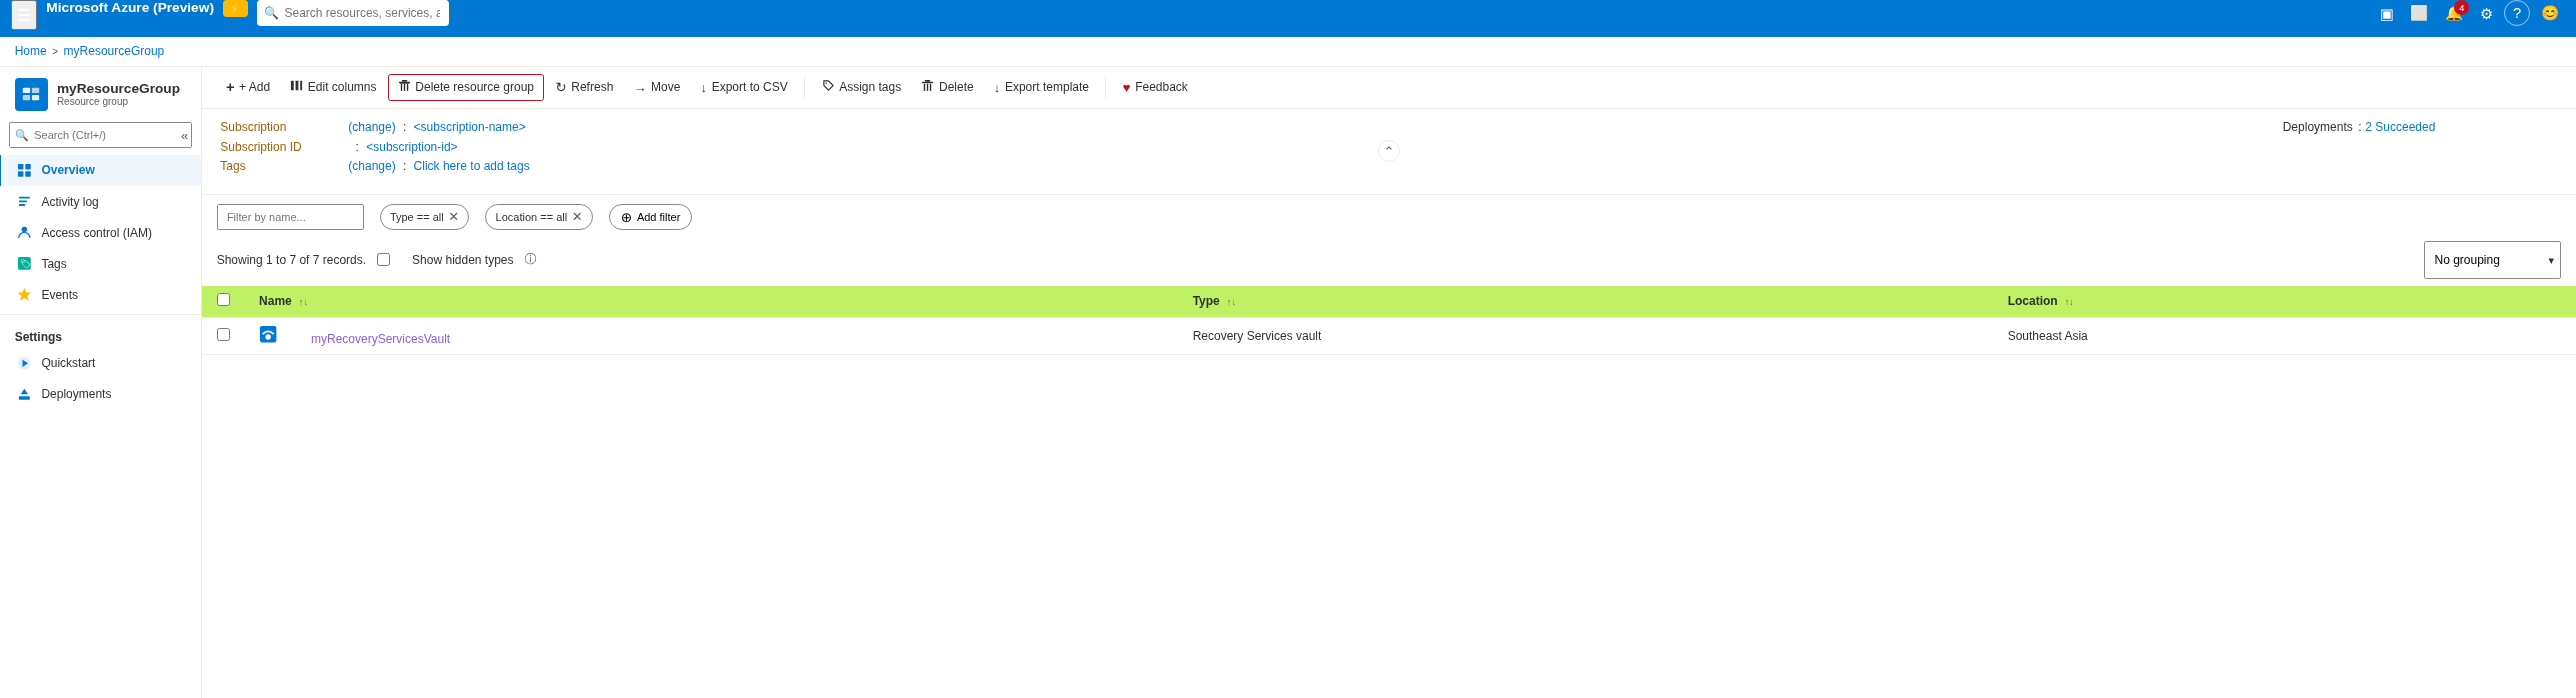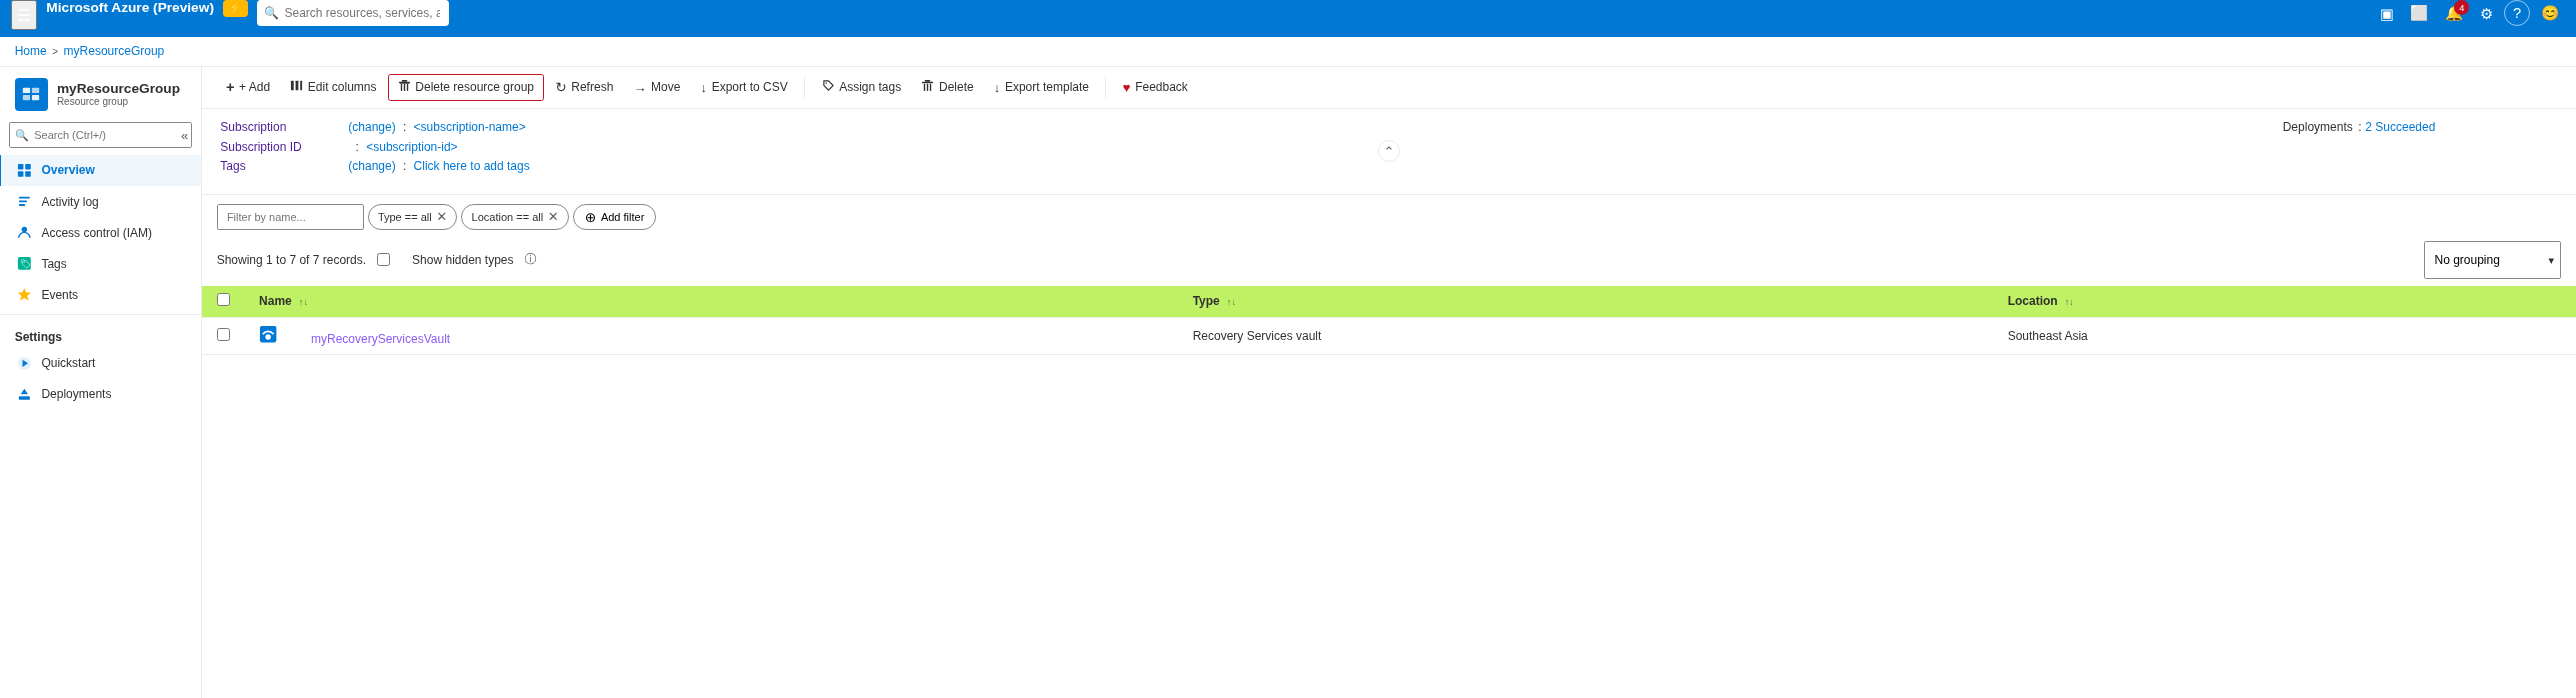--- a/index.html
+++ b/index.html
@@ -248,31 +248,31 @@
       height: 22px;
       background: #edebe9;
       margin: 0 5.5px;
     }
     .info-row {
       display: flex;
       align-items: center;
       margin-bottom: 5.5px;
       font-size: 12px;
     }
-    .info-label { color: #4c1d95; min-width: 128px; }
+    .info-label { color: #a16207; min-width: 128px; }
     .info-separator { margin: 0 7.3px; color: #323130; }
     .info-link { color: #0078d4; text-decoration: none; }
     .deployments-label { color: #323130; margin-right: 5.5px; }
 
     
     .filter-bar {
       display: flex;
       align-items: center;
       padding: 9.2px 14.7px 5.5px;
-      gap: 4px;
+      gap: 16px;
       flex-wrap: wrap;
     }
     .filter-input {
       height: 26px;
       border: 0.9px solid #8a8886;
       border-radius: 1.8px;
       padding: 0 9.2px;
       font-size: 11px;
       outline: none;
       width: 147px;

